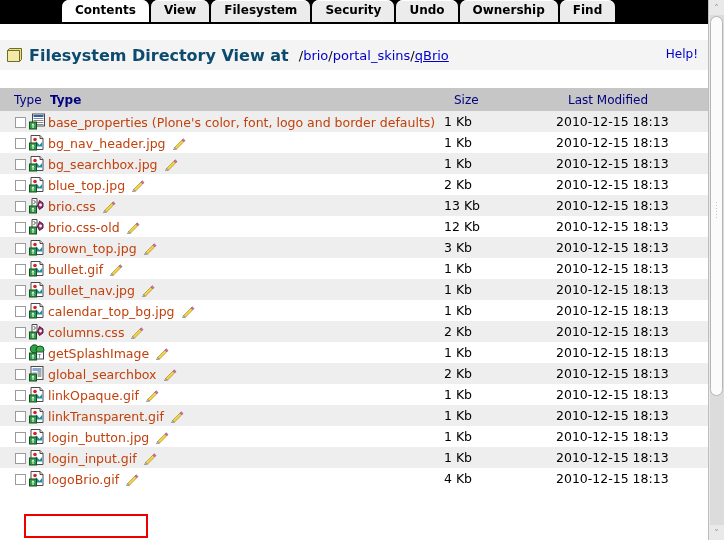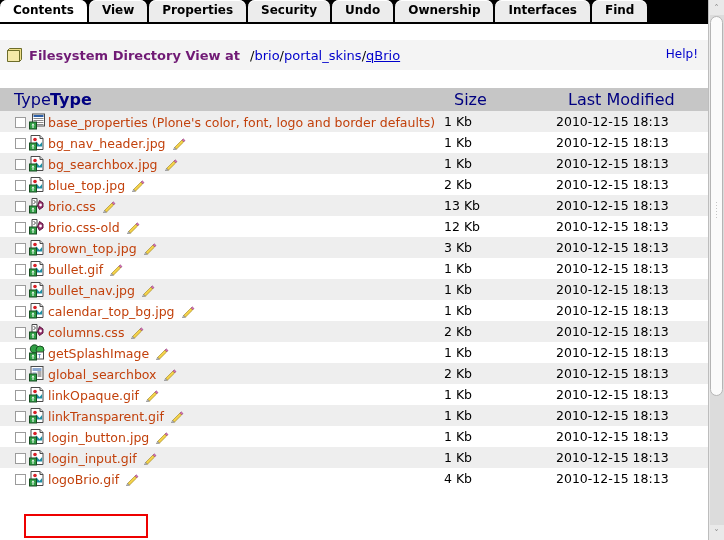--- a/index.html
+++ b/index.html
@@ -35,20 +35,21 @@
 
   
   .tabbar {
     position: relative;
     height: 24px;
     background: #000000;
     border-bottom: 2px solid #000000;
     box-sizing: border-box;
     display: flex;
     align-items: flex-end;
+    padding-left: 62px;
   }
   .tab {
     position: relative;
     height: 22px;
     line-height: 21px;
     margin-right: 2px;
     padding: 0 13px 0 13px;
     background: #ececec;
     color: #000000;
     font-weight: bold;
@@ -78,22 +79,22 @@
   }
   .folder-icon {
     width: 16px;
     height: 14px;
     margin-right: 6px;
     flex: 0 0 auto;
     position: relative;
   }
   .dirhead-title {
     font-weight: bold;
-    font-size: 13px;
-    color: #701a75;
+    font-size: 16px;
+    color: #0c4a6e;
     white-space: nowrap;
   }
   .crumbs {
     margin-left: 10px;
     font-weight: normal;
     font-size: 13px;
     white-space: nowrap;
   }
   .crumbs a {
     color: #0000cc;
@@ -123,21 +124,21 @@
   }
   .listing col.c-check { width: 26px; }
   .listing col.c-icon  { width: 22px; }
   .listing col.c-name  { width: 396px; }
   .listing col.c-size  { width: 112px; }
   .listing col.c-date  { width: 152px; }
 
   .listing thead th {
     background: #c6c6c6;
     color: #000080;
-    font-size: 16px;
+    font-size: 12px;
     text-align: left;
     font-weight: normal;
     height: 23px;
     padding: 0;
     vertical-align: middle;
     white-space: nowrap;
   }
   .listing thead th.h-type { padding-left: 14px; }
   .listing thead th.h-name { font-weight: bold; padding-left: 2px; }
   .listing thead th.h-size { padding-left: 10px; }
@@ -273,25 +274,24 @@
 </head>
 <body>
 
 <div id="root">
 
   <div id="content-pane">
 
     <div class="tabbar" id="tabbar">
         <div class="tab active">Contents</div>
         <div class="tab">View</div>
-        <div class="tab">Properties</div>
+        <div class="tab">Filesystem</div>
         <div class="tab">Security</div>
         <div class="tab">Undo</div>
         <div class="tab">Ownership</div>
-        <div class="tab">Interfaces</div>
         <div class="tab">Find</div>
       </div>
 
     <div class="dirhead">
       <span class="folder-icon">
         <svg width="16" height="14" viewBox="0 0 16 14">
           <path d="M0.5 2.5 L0.5 13.5 L12.5 13.5 L12.5 2.5 Z" fill="#f5e9a8" stroke="#6d6d2a" stroke-width="1"></path>
           <path d="M2.5 0.5 L14.5 0.5 L14.5 11.5 L12.5 13.5 L12.5 2.5 L0.5 2.5 Z" fill="#efe08a" stroke="#6d6d2a" stroke-width="1"></path>
         </svg>
       </span>

